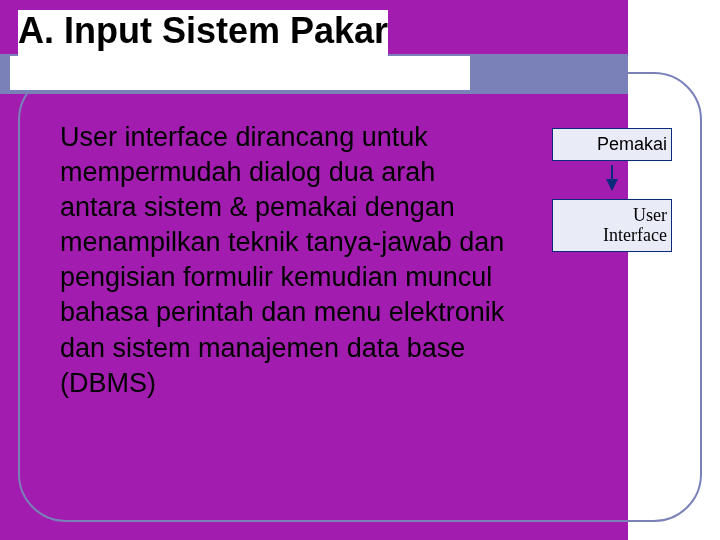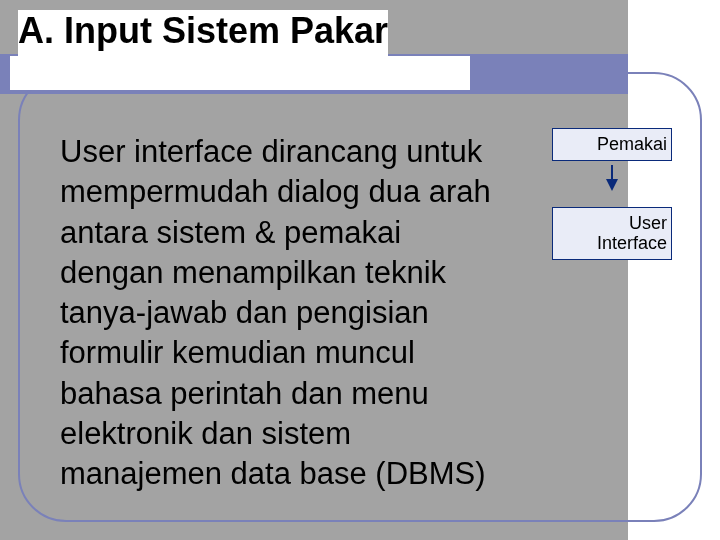--- a/index.html
+++ b/index.html
@@ -6,21 +6,21 @@
   html, body { width: 720px; height: 540px; overflow: hidden; }
   body {
     font-family: Arial, Helvetica, sans-serif;
     background: #fff;
     position: relative;
   }
   .slide {
     width: 628px;
     height: 540px;
     position: relative;
-    background: #a3a3a3;
+    background: #a21caf;
   }
   .title-bar {
     position: absolute;
     top: 54px;
     left: 0;
     right: 0;
     height: 40px;
     background: #7a81b9;
   }
   .title-text {
@@ -50,24 +50,24 @@
     position: absolute;
     top: 56px;
     left: 10px;
     width: 460px;
     height: 34px;
     background: #fff;
     z-index: 2;
   }
   .body-text {
     position: absolute;
-    top: 132px;
+    top: 120px;
     left: 60px;
     width: 445px;
-    font-size: 31px;
+    font-size: 27px;
     line-height: 1.3;
     color: #000;
     z-index: 4;
   }
   .diagram {
     position: absolute;
     top: 128px;
     left: 552px;
     width: 120px;
     z-index: 4;
@@ -76,21 +76,21 @@
     border: 1.5px solid #0a2a7a;
     background: #e9ecf7;
     text-align: right;
     font-size: 18px;
     line-height: 1.15;
     color: #000;
     padding: 5px 4px;
     width: 120px;
   }
   .box-top { margin-bottom: 4px; }
-  .box-bottom { margin-top: 16px; }
+  .box-bottom { margin-top: 8px; font-family: Liberation Serif, serif; }
   .arrow {
     width: 120px;
     height: 26px;
     display: flex;
     align-items: center;
     justify-content: center;
   }
   .arrow svg { display: block; }
 </style>
 </head>

